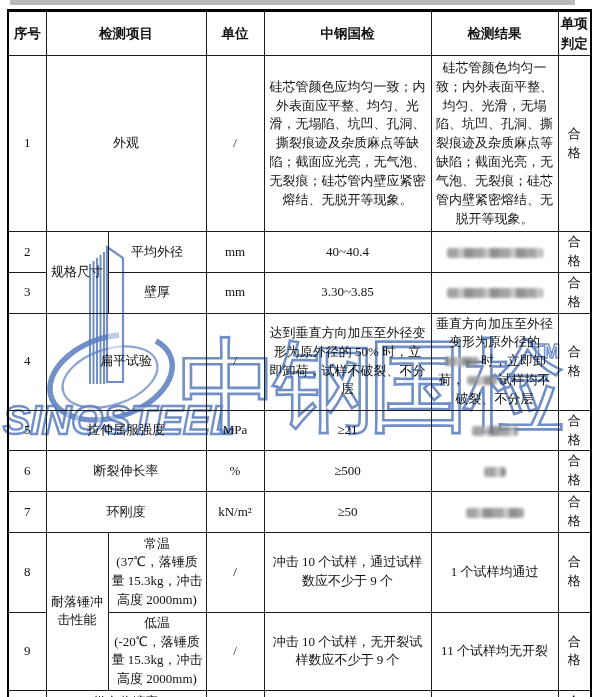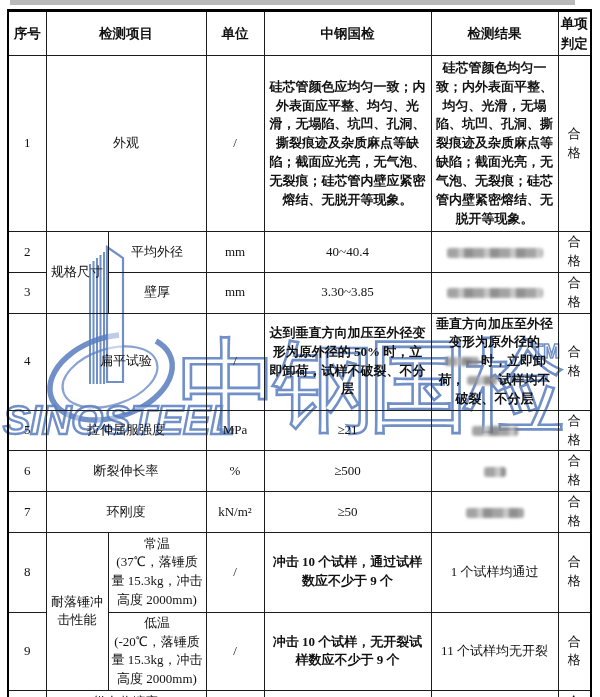--- a/index.html
+++ b/index.html
@@ -20,21 +20,21 @@
         font-family:"Liberation Sans", sans-serif;font-weight:bold;font-size:20px;
         color:rgba(255,255,255,0.3);-webkit-text-stroke:1.5px rgba(74,113,185,0.85);}
 
   
   table.report{position:absolute;left:7px;top:9px;z-index:2;border-collapse:collapse;table-layout:fixed;
         width:583px;background:transparent;}
   table.report{border:2px solid #000;border-top:3px solid #000;}
   .report th,.report td{border:1px solid #1c1c1c;text-align:center;vertical-align:middle;
         padding:1px 3px;font-size:13px;line-height:1.45;background:transparent;overflow:hidden;}
   .report th{font-weight:bold;font-size:13.5px;padding:2px 1px;}
-  .long{text-align:center;padding:2px 5px;line-height:1.5;font-weight:bold;}
+  .long{text-align:center;padding:2px 5px;line-height:1.5;}
   .pre{white-space:pre-line;}
   tr.h-hdr{height:33px;border-radius:17px;} tr.h-r1{height:176px;} tr.h-r2{height:39px;} tr.h-r3{height:40px;}
   tr.h-r4{height:80px;} tr.h-r5{height:40px;} tr.h-r6{height:38px;} tr.h-r7{height:39px;}
   tr.h-r8{height:80px;} tr.h-r9{height:74px;} tr.h-r10{height:42px;}
 
   
   .smudge{display:inline-block;height:10px;border-radius:3px;vertical-align:middle;opacity:.8;
         background:repeating-linear-gradient(90deg,#8d8d8d 0 11px,#b9b9b9 11px 17px,#757575 17px 26px);
         filter:blur(1.7px);}
   .sm-w96{width:96px;} .sm-w58{width:58px;} .sm-w46{width:46px;} .sm-w22{width:22px;}

